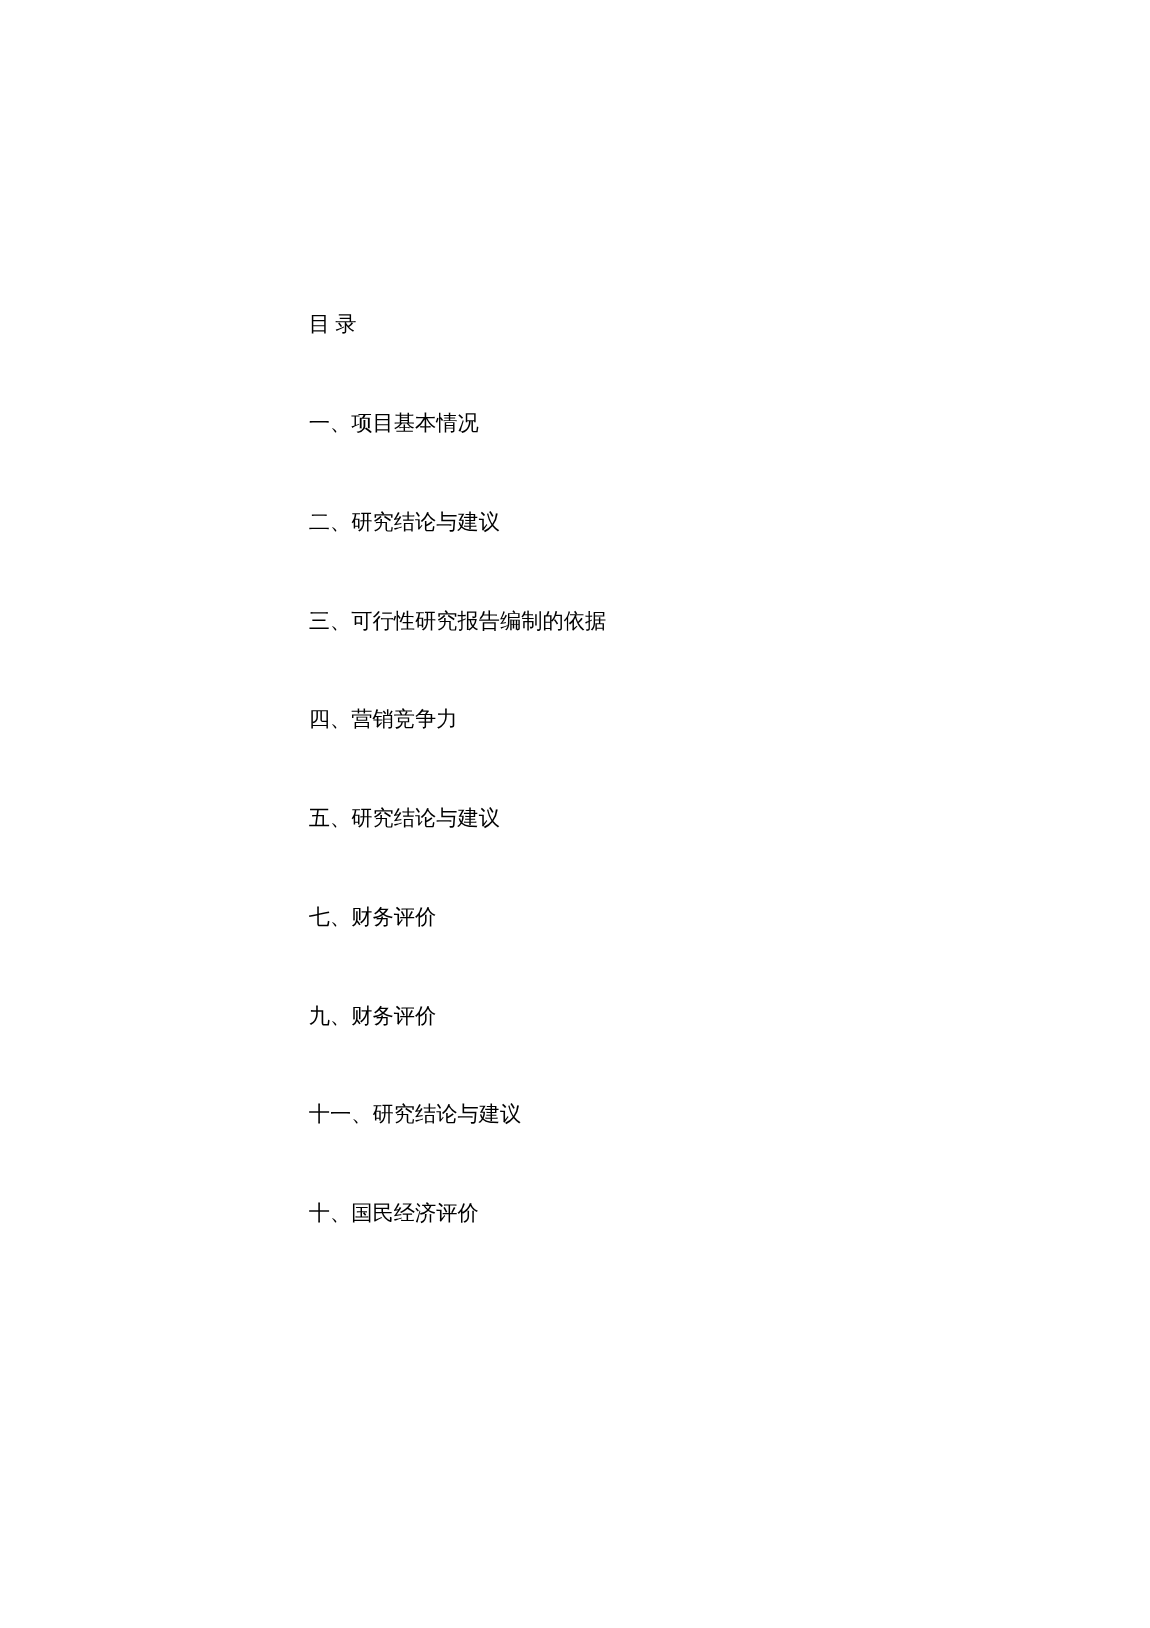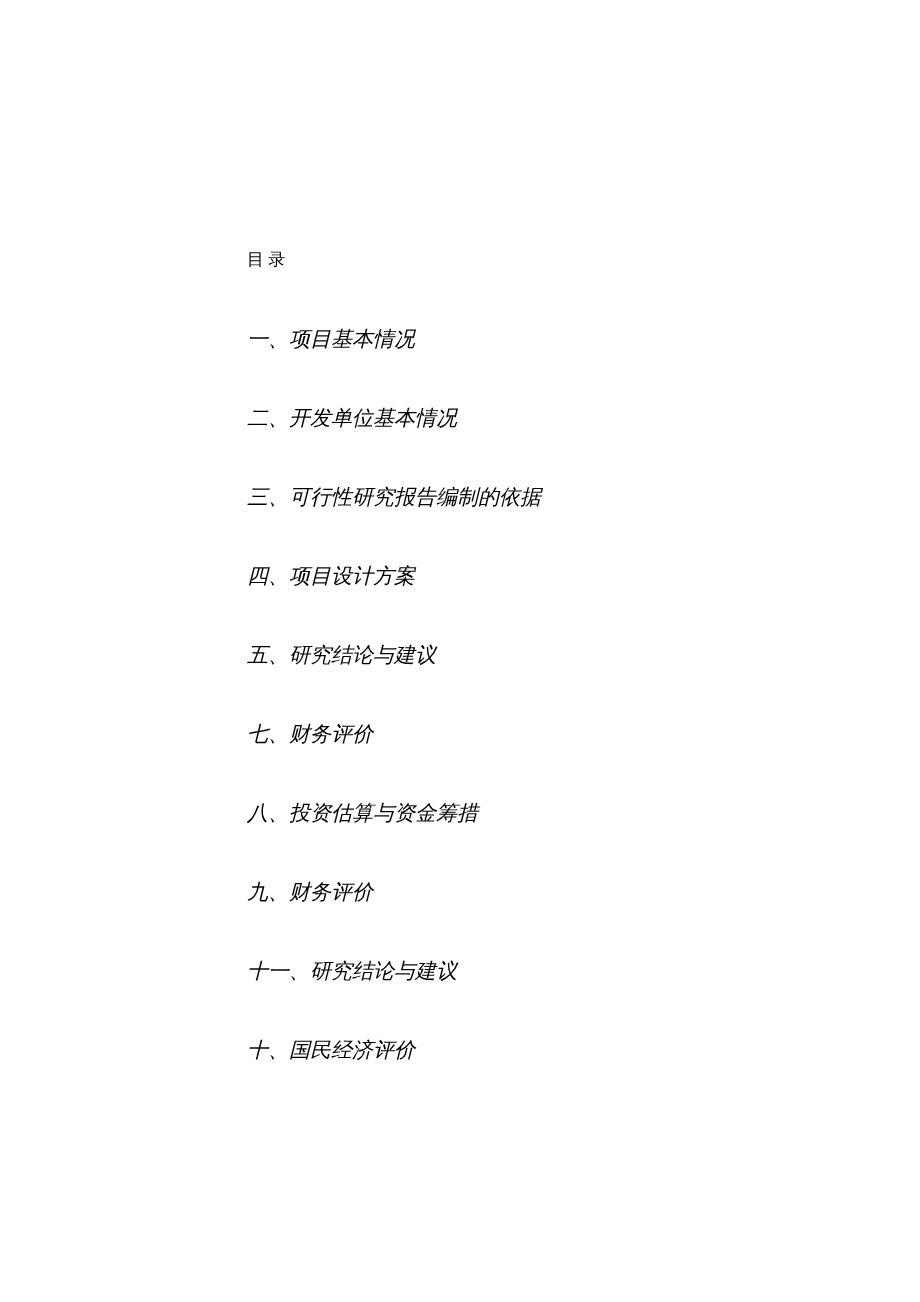--- a/index.html
+++ b/index.html
@@ -18,34 +18,32 @@
       padding-top: 143px;
       padding-left: 147px;
       padding-right: 100px;
     }
     .title {
       font-size: 17px;
       line-height: 34px;
       letter-spacing: 0px;
     }
     .toc-item {
-      font-size: 21px;
+      font-size: 17px;
       line-height: 34px;
       letter-spacing: 0px;
-      font-style: italic;
     }
   </style>
 </head>
 <body>
 
 <div class="page">
   <div class="title">目 录</div>
   <div class="toc-item">一、项目基本情况</div>
-  <div class="toc-item">二、开发单位基本情况</div>
+  <div class="toc-item">二、研究结论与建议</div>
   <div class="toc-item">三、可行性研究报告编制的依据</div>
-  <div class="toc-item">四、项目设计方案</div>
+  <div class="toc-item">四、营销竞争力</div>
   <div class="toc-item">五、研究结论与建议</div>
   <div class="toc-item">七、财务评价</div>
-  <div class="toc-item">八、投资估算与资金筹措</div>
   <div class="toc-item">九、财务评价</div>
   <div class="toc-item">十一、研究结论与建议</div>
   <div class="toc-item">十、国民经济评价</div>
 </div>
 
 </body></html>

